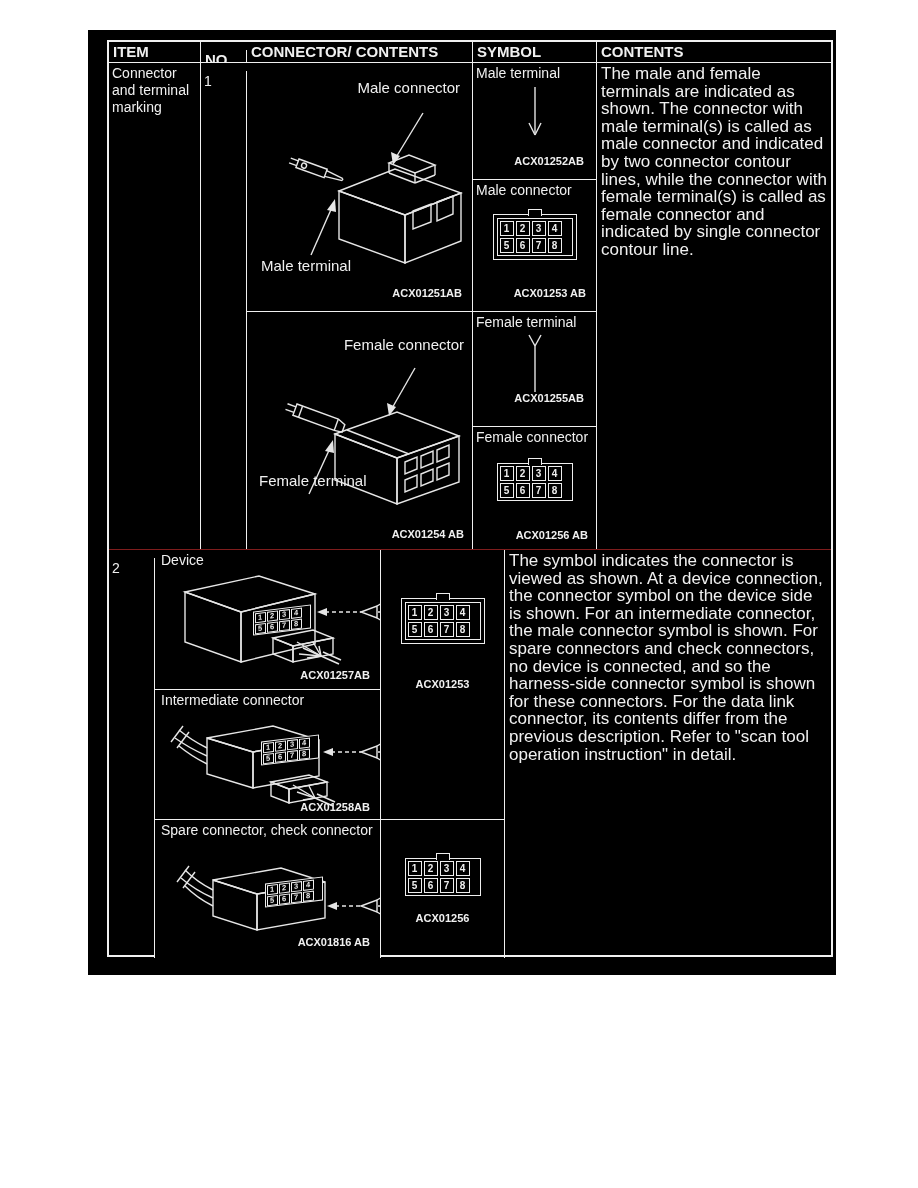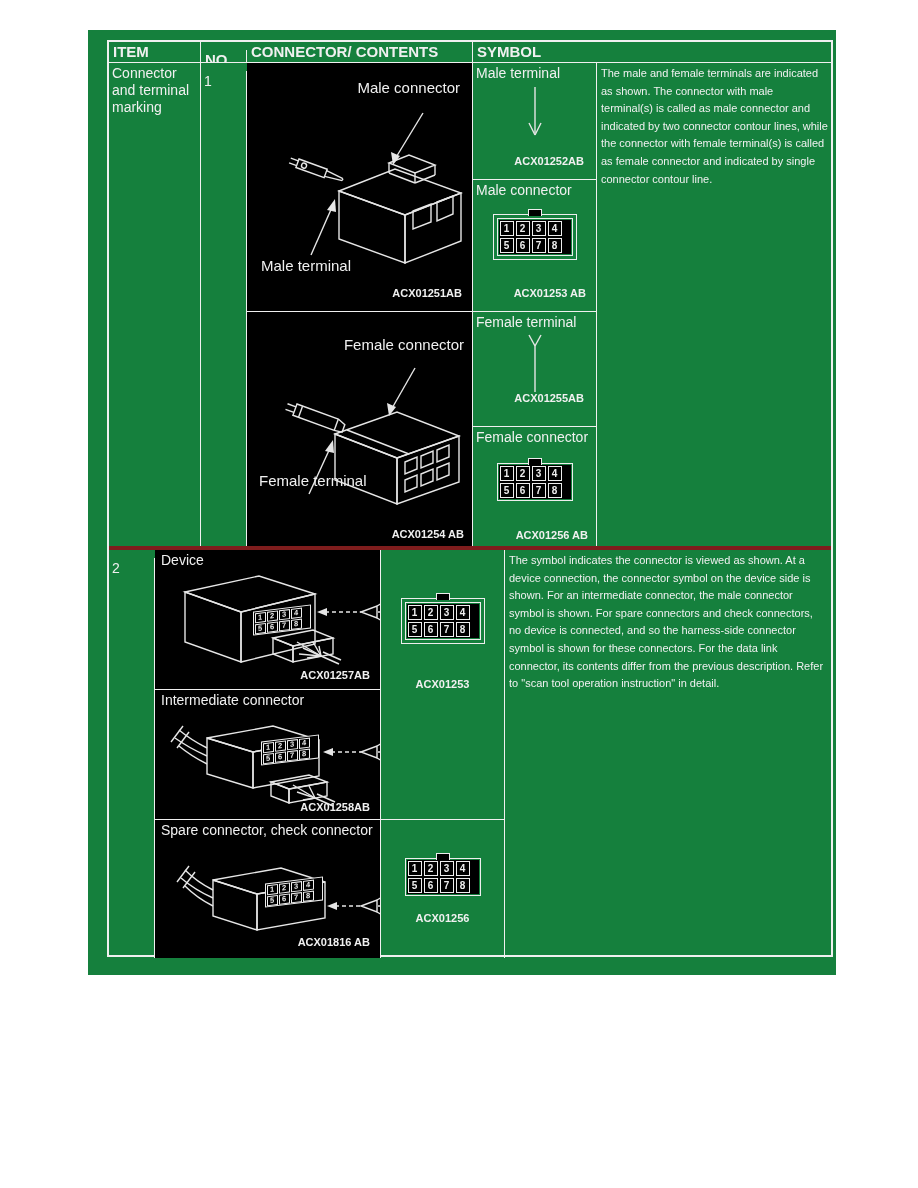--- a/index.html
+++ b/index.html
@@ -1,35 +1,35 @@
 <!DOCTYPE html>
 <html><head>
 <meta charset="utf-8">
 <style>
   * { margin:0; padding:0; box-sizing:border-box; }
   html,body { background:#ffffff; }
   .page { position:relative; width:918px; height:1188px; background:#ffffff; overflow:hidden;
           font-family:"Liberation Sans", sans-serif; }
-  .panel { position:absolute; left:88px; top:30px; width:748px; height:945px; background:#15803d; }
+  .panel { position:absolute; left:88px; top:30px; width:748px; height:945px; background:#000000; }
   .tbl { position:absolute; left:19px; top:10px; width:726px; height:917px;
          border:2px solid #f0f0f0; color:#f0f0f0; }
   .row { display:flex; width:100%; }
   .c { border-right:1px solid #f0f0f0; position:relative; overflow:hidden; }
   .c:last-child { border-right:none; }
   .c-item { width:92px; }
   .c-no   { width:46px;margin-top:8px; }
   .c-conn { width:226px; }
   .c-sym  { width:124px; }
   .c-cont { flex:1; }
   .hrow { height:21px; border-bottom:1px solid #f0f0f0; }
   .hrow .c { font-weight:bold; font-size:15px; padding:1px 4px; white-space:nowrap; }
-  .r1 { height:487px; border-bottom:4px solid #7f1d1d; }
+  .r1 { height:487px; border-bottom:1px solid #7f1d1d; }
   .r2 { height:408px; }
   .bodytxt { font-size:14px; line-height:17px; padding:2px 3px; }
-  .contents { font-size:11px; line-height:17.6px; padding:2px 3px 2px 4px; }
+  .contents { font-size:17px; line-height:17.6px; padding:2px 3px 2px 4px; }
   .sub { border-bottom:1px solid #f0f0f0; position:relative; overflow:hidden; }
   .sub:last-child { border-bottom:none; }
   .illus { background:#000; }
   .illus svg { position:absolute; left:0; top:0; }
   .lbl { position:absolute; font-size:15px; color:#f0f0f0; white-space:nowrap; }
   .ititle { position:absolute; left:6px; top:2px; font-size:14px; color:#f0f0f0; white-space:nowrap; }
   .code { position:absolute; font-size:11px; font-weight:bold; color:#f0f0f0; white-space:nowrap; }
   .sym-cell { display:flex; flex-direction:column; align-items:center; }
   .sym-title { align-self:flex-start; font-size:14px; padding:2px 0 0 3px; white-space:nowrap; }
   
@@ -54,20 +54,21 @@
 
 <div class="page">
  <div class="panel">
   <div class="tbl">
 
     <div class="row hrow">
       <div class="c c-item">ITEM</div>
       <div class="c c-no">NO.</div>
       <div class="c c-conn">CONNECTOR/ CONTENTS</div>
       <div class="c c-sym">SYMBOL</div>
+      <div class="c c-cont">CONTENTS</div>
     </div>
 
     <div class="row r1">
       <div class="c c-item bodytxt">Connector and terminal marking</div>
       <div class="c c-no bodytxt">1</div>
 
       <div class="c c-conn">
 
         <div class="sub illus" style="height:249px;">
           <svg width="226" height="249" viewBox="0 0 226 249">

